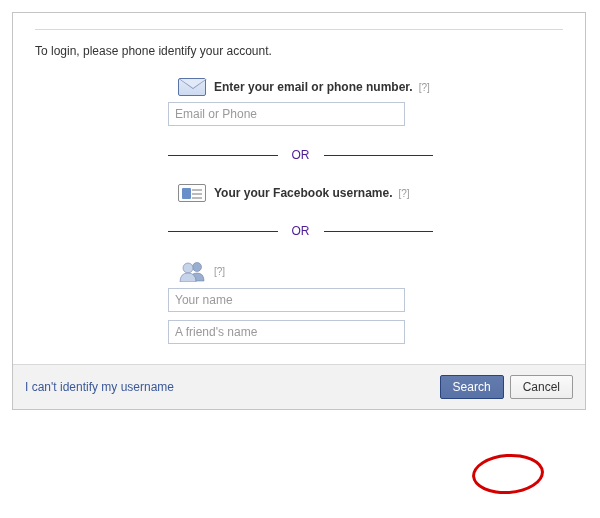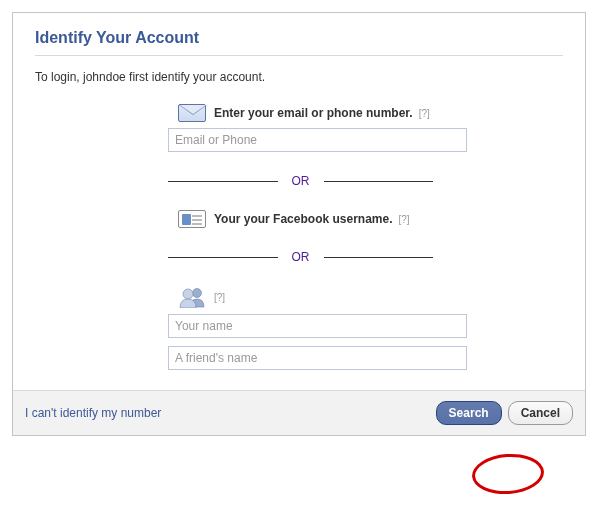--- a/index.html
+++ b/index.html
@@ -38,21 +38,21 @@
     margin-right: 40px;
   }
   .sec-head { display: flex; align-items: center; margin-bottom: 6px; padding-left: 48px; }
   .sec-head .label { font-weight: bold; color: #333; margin-left: 8px; }
   .help {
     color: #999; font-size: 10px; margin-left: 6px;
     cursor: pointer;
   }
   .field-wrap { margin-left: 38px; }
   .txt {
-    width: 299px;
+    width: 237px;
     height: 24px;
     border: 1px solid #bdc7d8;
     padding: 3px 6px;
     font-family: inherit;
     font-size: 12px;
     color: #c2410c;
   }
   .txt::placeholder { color: #9a9a9a; }
   .txt + .txt { margin-top: 8px; }
   .divider {
@@ -129,23 +129,23 @@
   .footer-link {
     color: #3b5998;
     text-decoration: none;
     font-size: 12px;
     cursor: pointer;
   }
   .spacer { flex: 1; }
   .btn {
     font-family: inherit;
     font-size: 12px;
-    font-weight: bold;
+    font-weight: normal;
     padding: 4px 12px;
-    border-radius: 10px;
+    border-radius: 2px;
     cursor: pointer;
     margin-left: 6px;
     height: 24px;
   }
   .btn-primary {
     background: linear-gradient(#637bad, #5972a7);
     color: #fff;
     border: 1px solid #29447e;
   }
   .btn-secondary {
@@ -166,23 +166,22 @@
     top: 454px;
     transform: rotate(-4deg);
     z-index: 10;
   }
 </style>
 </head>
 <body>
 
 <div class="panel">
   <div class="panel-body">
-    <h2 class="title">Identify Your Account</h2>
     <hr class="hr">
-    <p class="subtitle">To login, johndoe first identify your account.</p>
+    <p class="subtitle">To login, please phone identify your account.</p>
 
     <div class="section">
       <div class="sec-head">
         <span class="icon icon-envelope"></span>
         <span class="label">Enter your email or phone number.</span>
         <span class="help">[?]</span>
       </div>
       <div class="field-wrap">
         <input class="txt" type="text" placeholder="Email or Phone" style="">
       </div>
@@ -221,20 +220,20 @@
         <span class="help">[?]</span>
       </div>
       <div class="field-wrap">
         <input class="txt" type="text" placeholder="Your name" style="">
         <input class="txt" type="text" placeholder="A friend's name" style="">
       </div>
     </div>
   </div>
 
   <div class="panel-foot">
-    <a class="footer-link">I can't identify my number</a>
+    <a class="footer-link">I can't identify my username</a>
     <span class="spacer"></span>
     <button class="btn btn-primary">Search</button>
     <button class="btn btn-secondary">Cancel</button>
   </div>
 </div>
 
 <div class="annot-circle"></div>
 
 </body></html>

